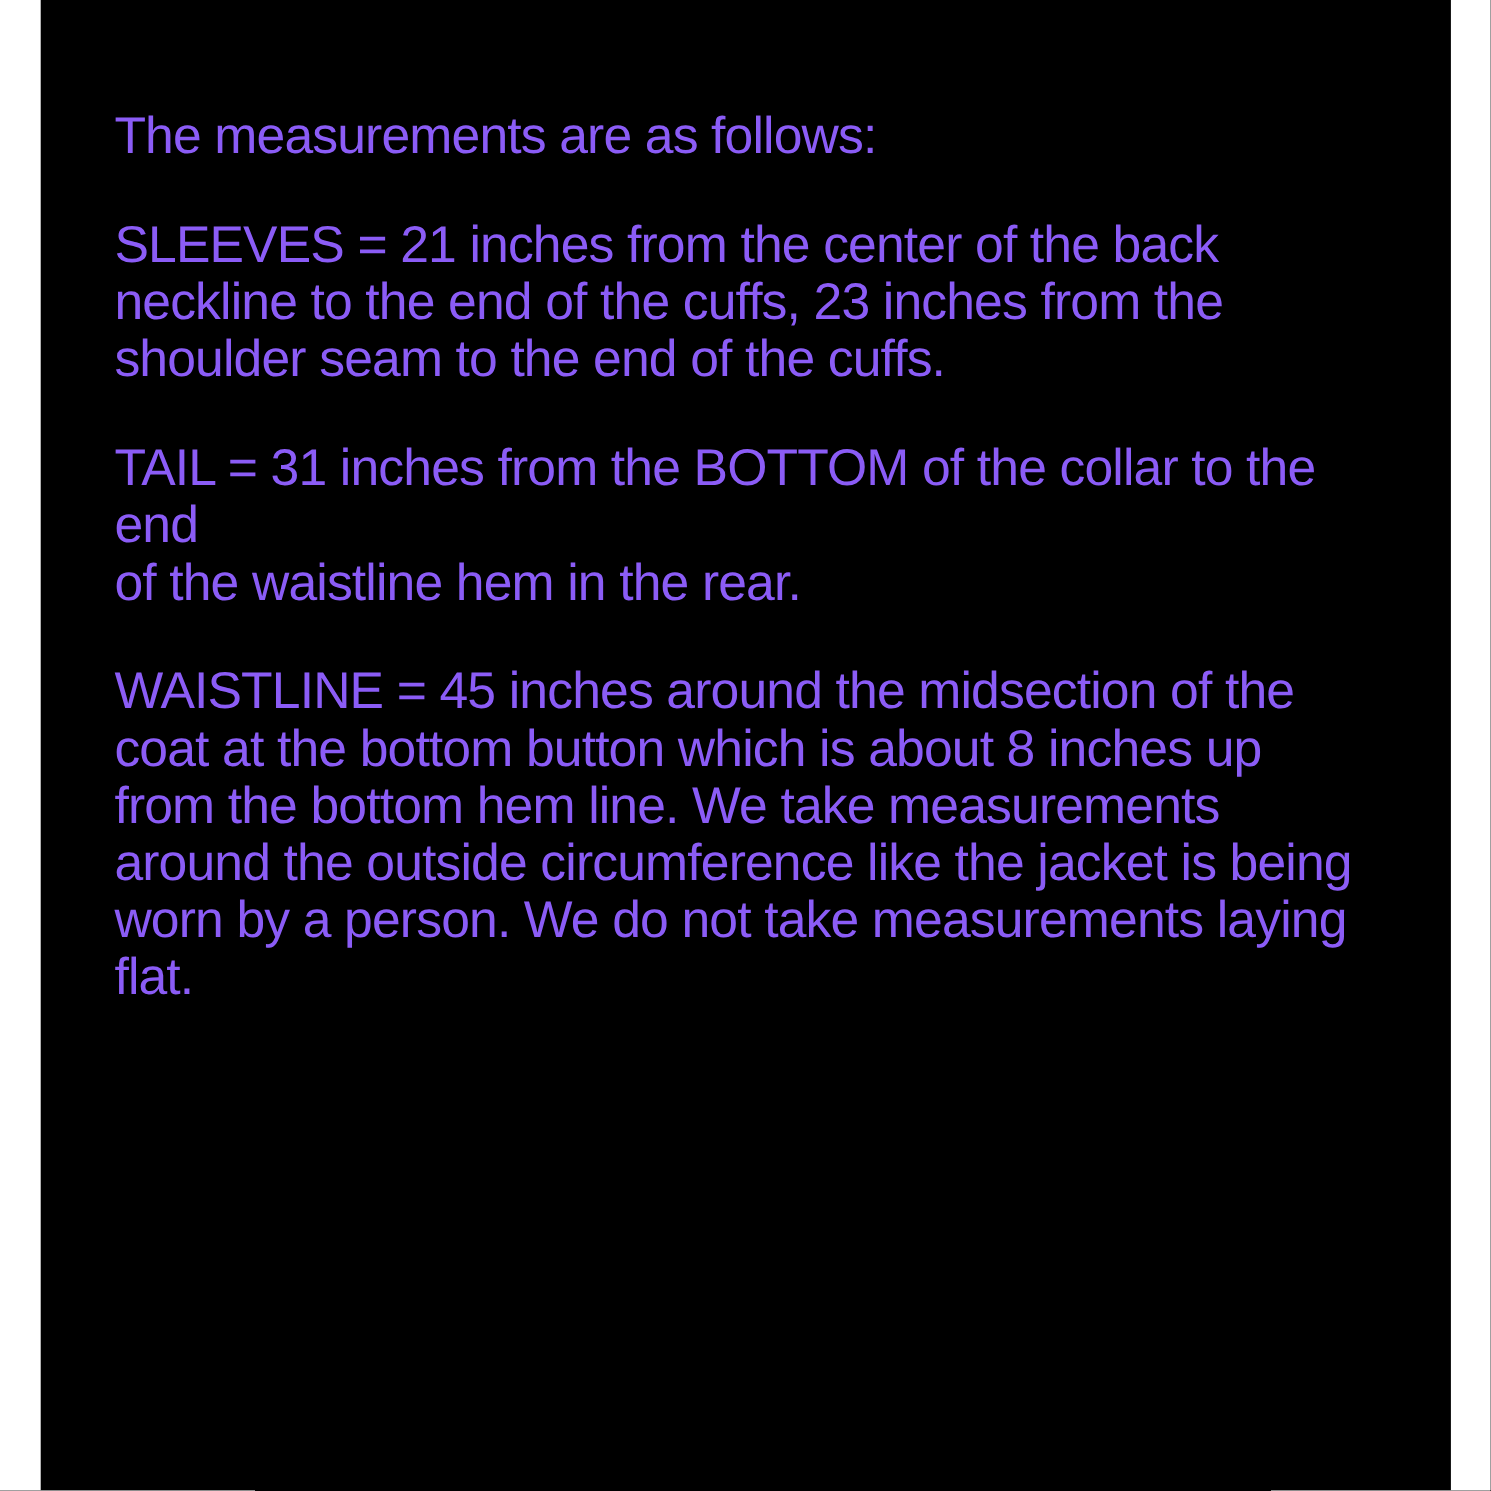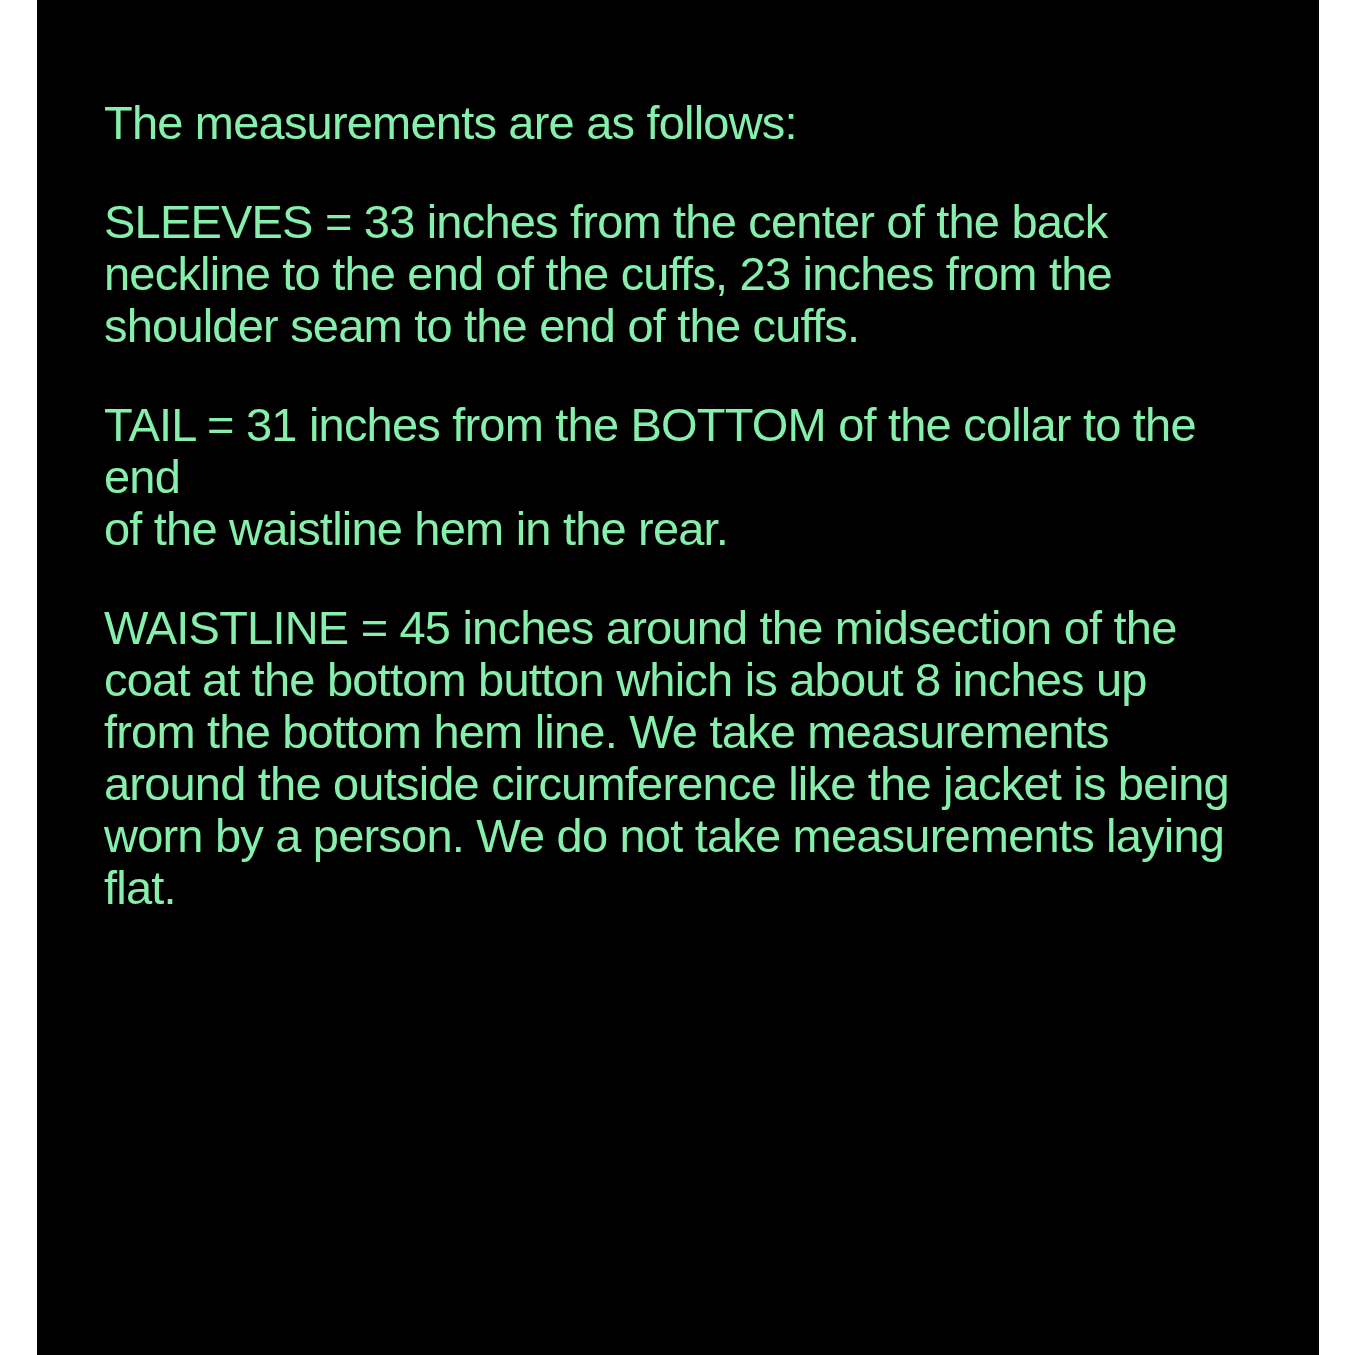--- a/index.html
+++ b/index.html
@@ -24,32 +24,32 @@
   }
   .content {
     padding: 97px 45px 0 67px;
   }
   .para {
     margin: 0 0 47px 0;
     font-size: 47px;
     line-height: 52px;
     letter-spacing: -0.8px;
     font-weight: 400;
-    color: #86efac;
+    color: #8b5cf6;
     white-space: pre-line;
   }
 </style>
 </head>
 <body>
 
 <div class="page">
   <div class="panel">
     <div class="content">
       <p class="para">The measurements are as follows:</p>
-      <p class="para">SLEEVES = 33 inches from the center of the back
+      <p class="para">SLEEVES = 21 inches from the center of the back
 neckline to the end of the cuffs, 23 inches from the
 shoulder seam to the end of the cuffs.</p>
       <p class="para">TAIL = 31 inches from the BOTTOM of the collar to the end
 of the waistline hem in the rear.</p>
       <p class="para">WAISTLINE = 45 inches around the midsection of the
 coat at the bottom button which is about 8 inches up
 from the bottom hem line. We take measurements
 around the outside circumference like the jacket is being
 worn by a person. We do not take measurements laying
 flat.</p>

